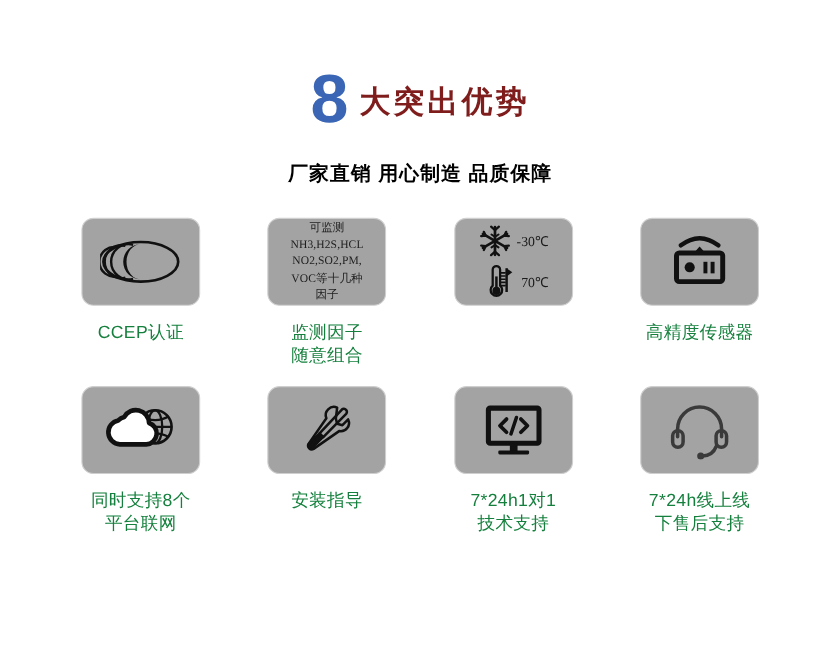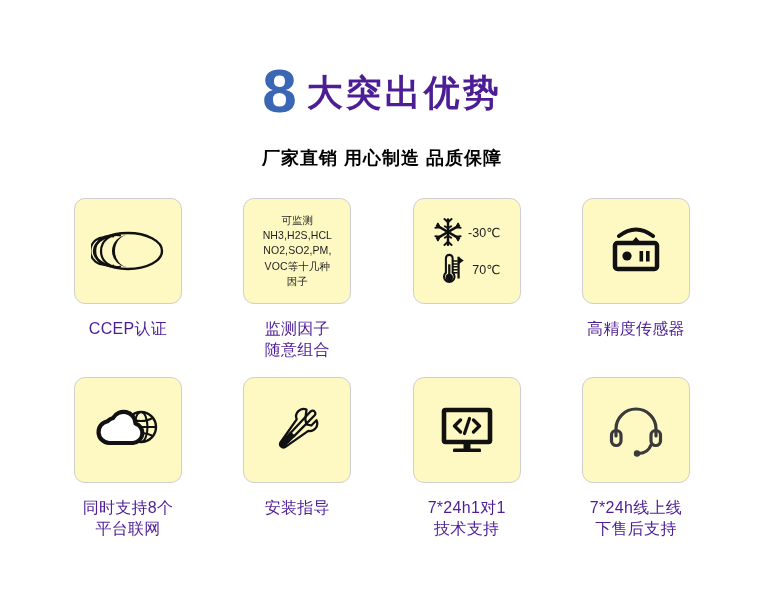--- a/index.html
+++ b/index.html
@@ -30,23 +30,23 @@
   }
   .title-num {
     font-size: 62px;
     font-weight: bold;
     color: #3a66b5;
     letter-spacing: 0px;
     position: relative;
     top: -2px;
   }
   .title-text {
-    font-size: 36px;
+    font-size: 28px;
     font-weight: bold;
-    color: #4c1d95;
+    color: #7f1d1d;
     letter-spacing: 3px;
   }
   .subtitle {
     margin-top: 22px;
     font-size: 18px;
     font-weight: bold;
     color: #000000;
     letter-spacing: 1px;
   }
 
@@ -66,37 +66,38 @@
 
   .cell {
     width: 164px;
     display: flex;
     flex-direction: column;
     align-items: center;
   }
 
   .card {
     width: 108px;
-    height: 106px;
+    height: 80px;
     border: 1px solid #cfcfcf;
     border-radius: 11px;
-    background: #fef9c3;
+    background: #a3a3a3;
     display: flex;
     align-items: center;
     justify-content: center;
     box-sizing: border-box;
     overflow: hidden;
+    font-family: Liberation Serif, serif;
   }
 
   .card-label {
     margin-top: 14px;
     font-size: 16px;
     line-height: 1.32;
     text-align: center;
-    color: #4c1d95;
+    color: #15803d;
     white-space: pre-line;
     letter-spacing: 0.3px;
   }
 
   
   .factor-text {
     font-size: 10.5px;
     line-height: 1.45;
     text-align: center;
     color: #1e1e1e;

